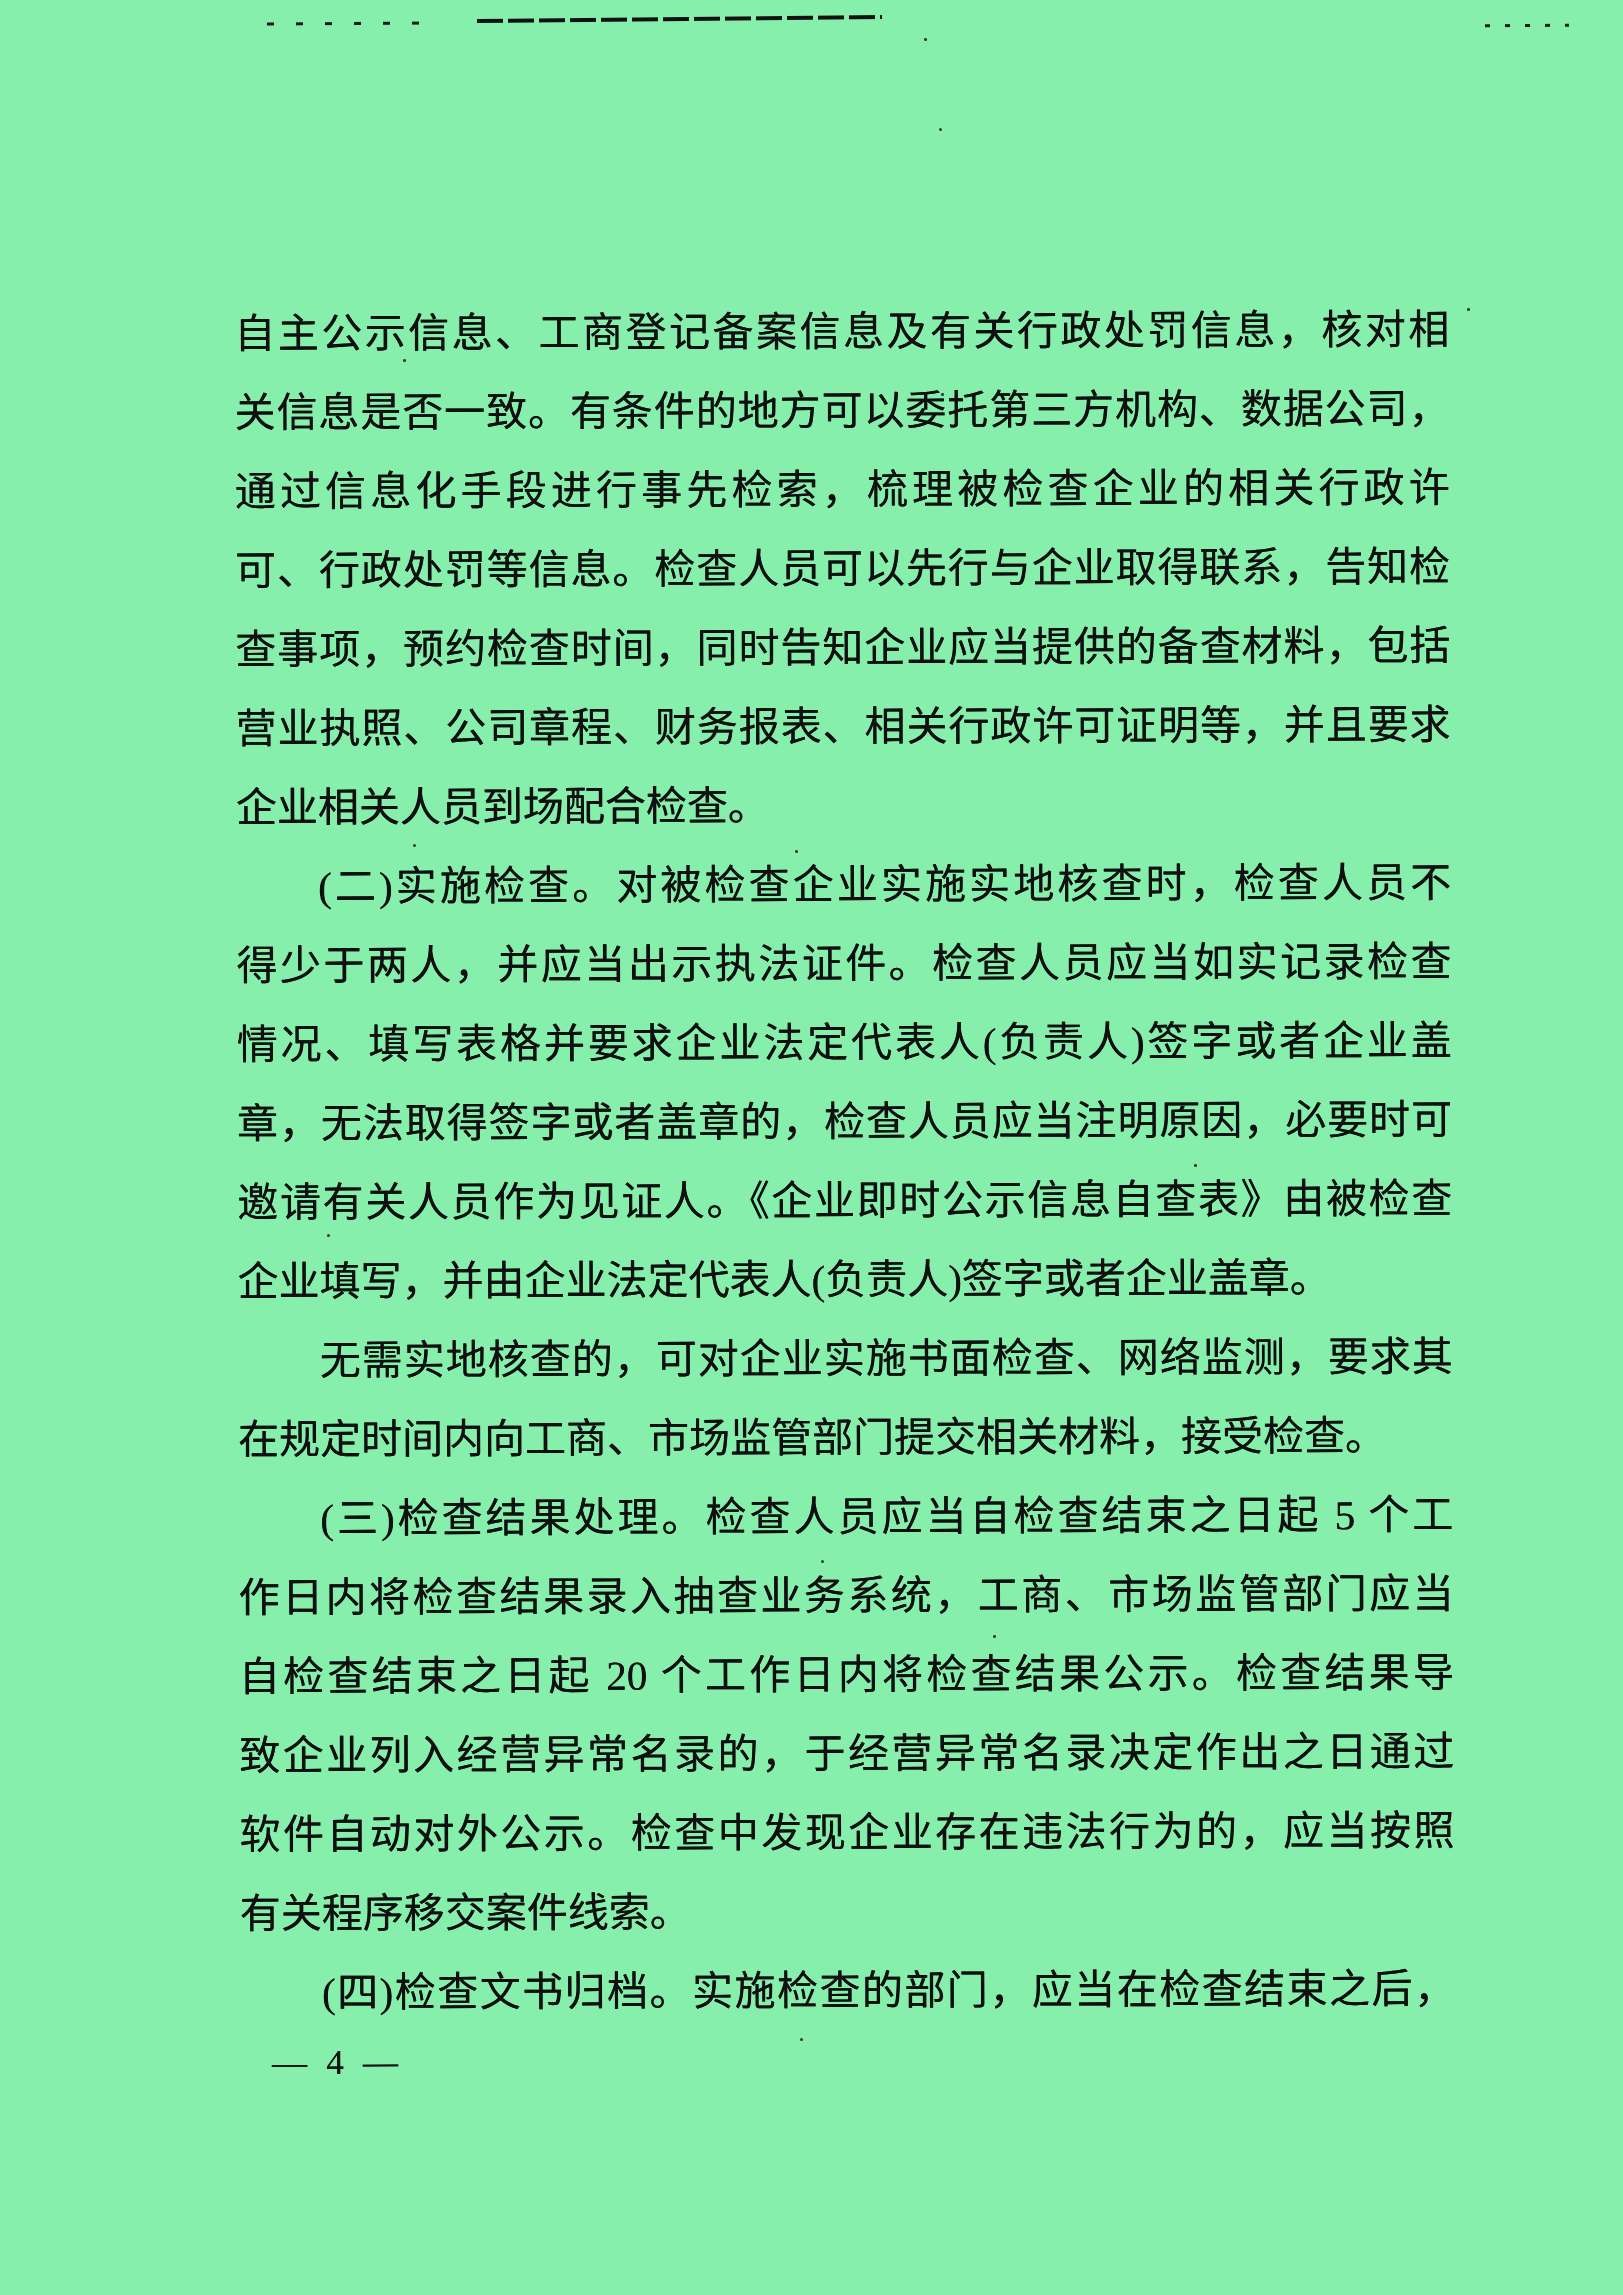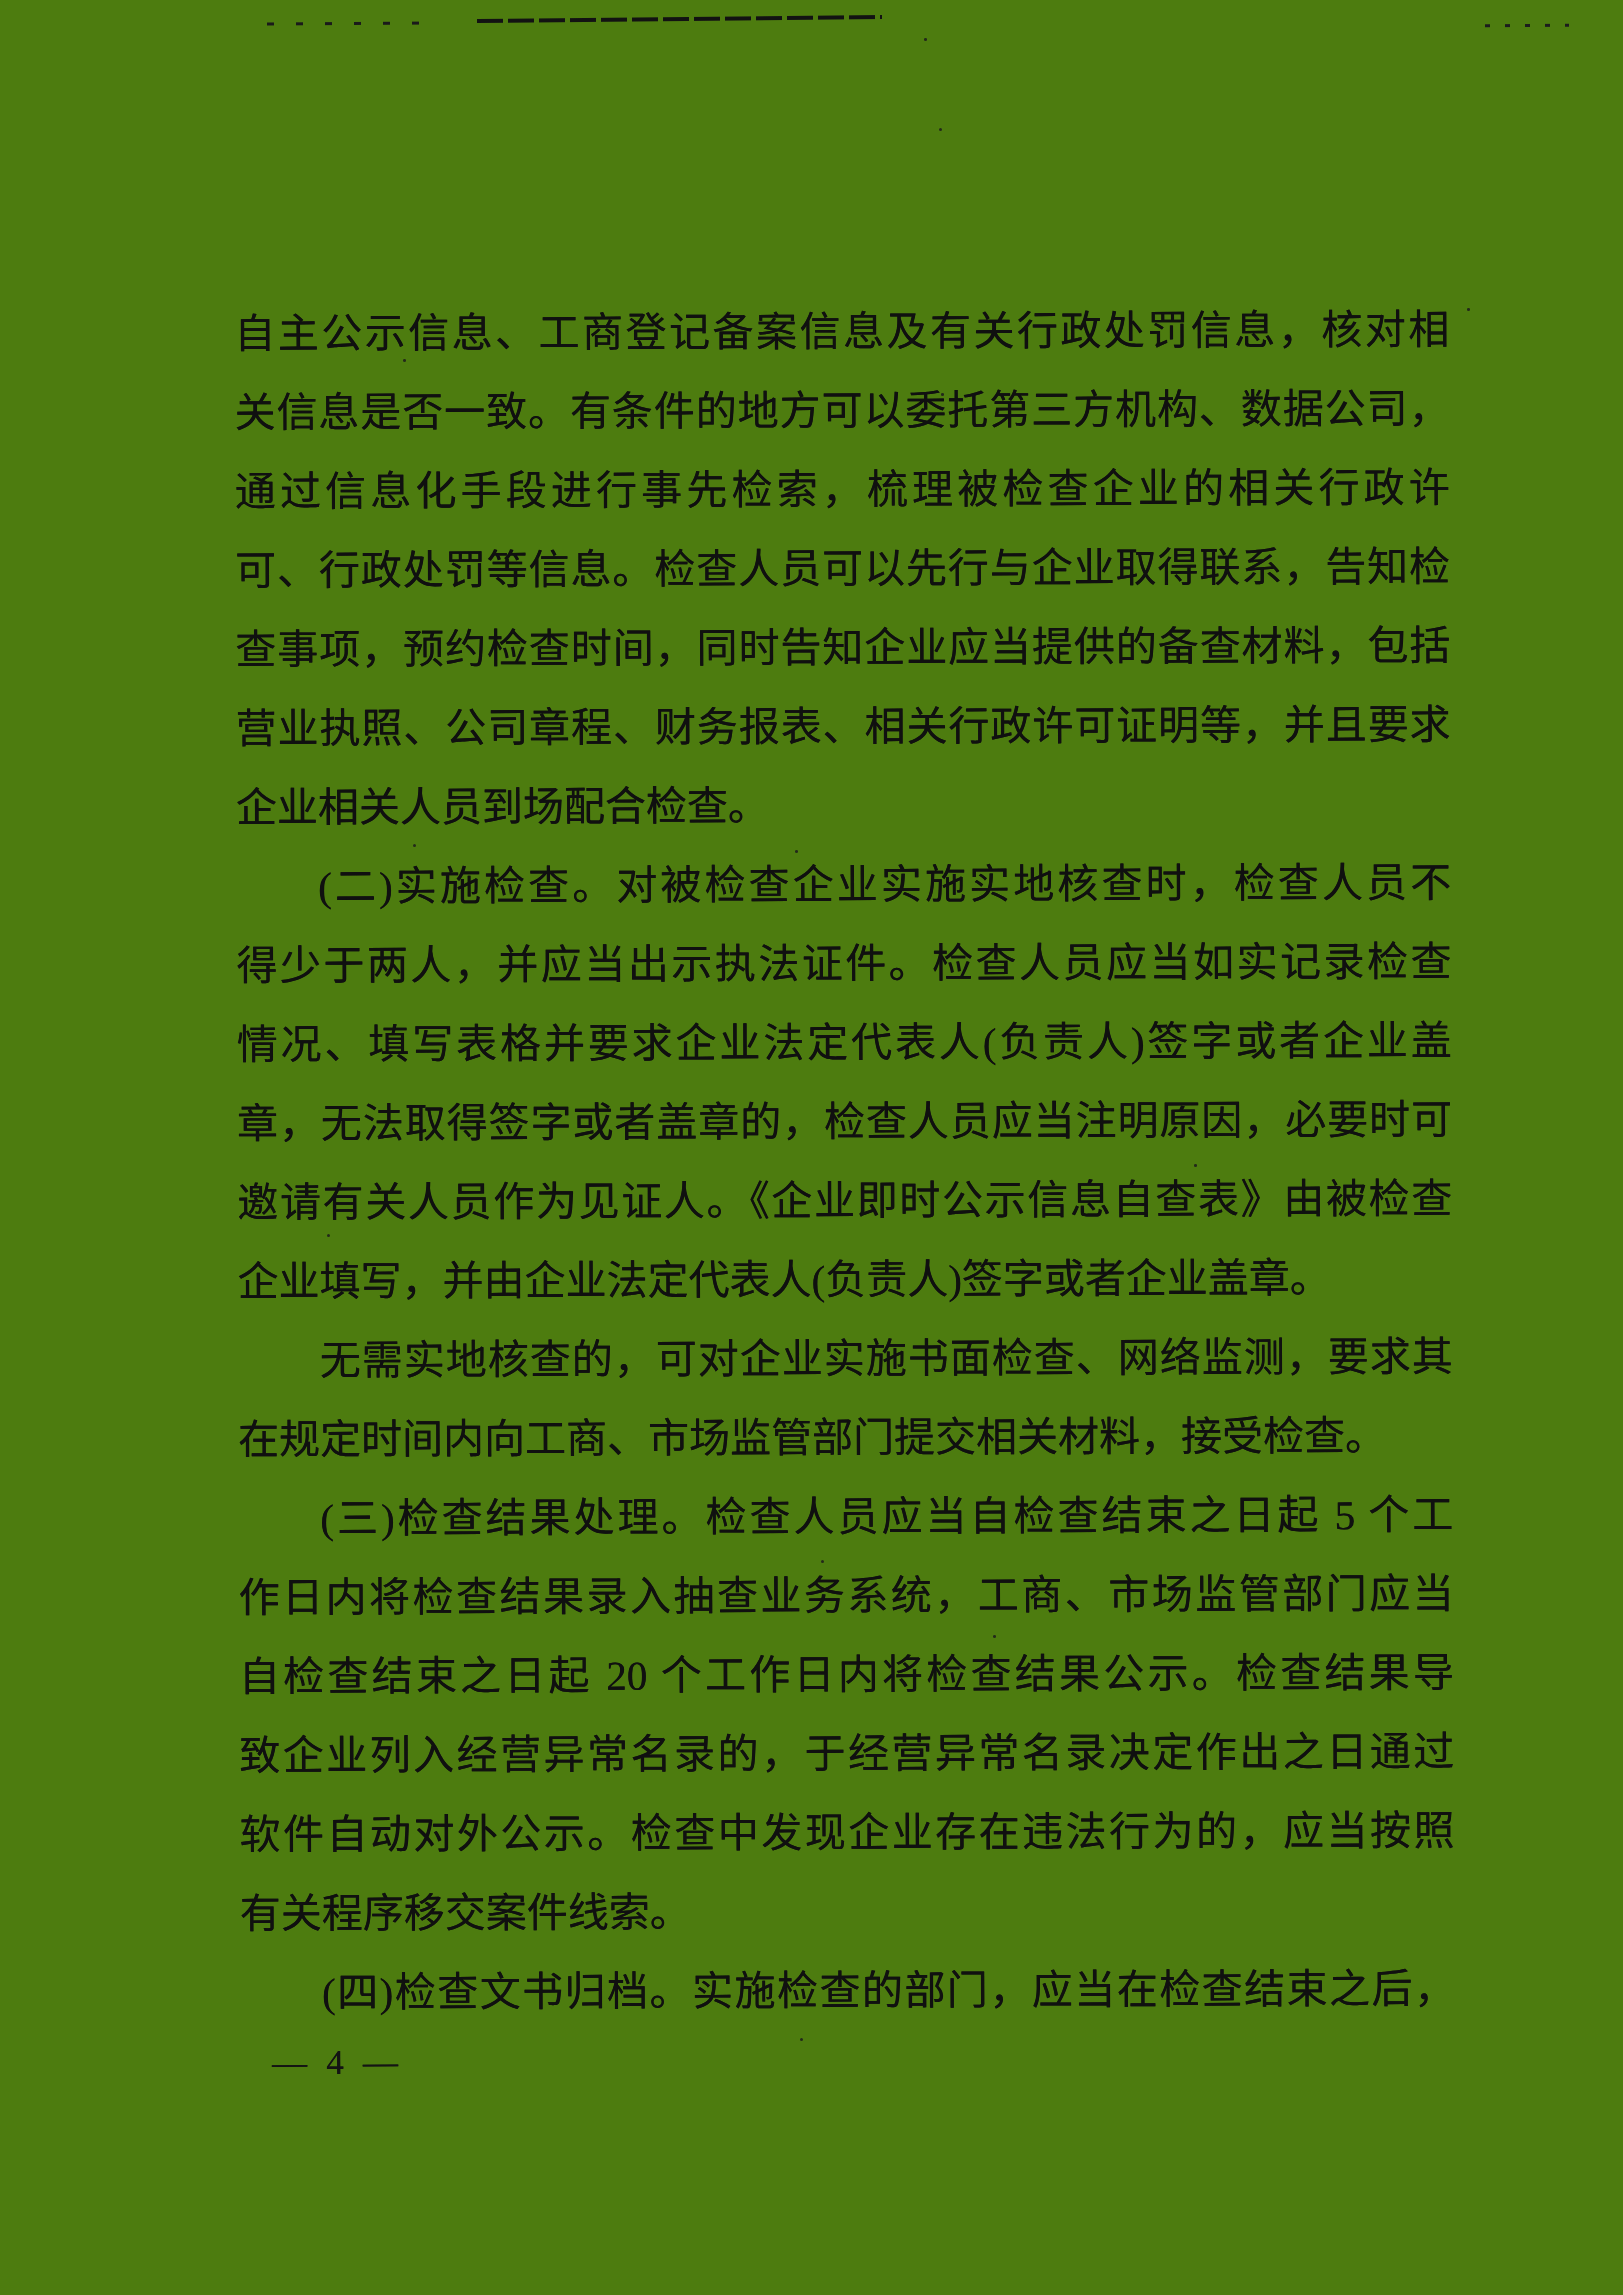--- a/index.html
+++ b/index.html
@@ -5,21 +5,21 @@
   html, body {
     margin: 0;
     padding: 0;
     background: #e8e8e8;
   }
   .page {
     position: relative;
     width: 1623px;
     height: 2295px;
     margin: 0 auto;
-    background: #4d7c0f;
+    background: #86efac;
     overflow: hidden;
     font-family: "Liberation Serif", "DejaVu Serif", serif;
     color: #101010;
   }
 
   
   .text-block {
     position: absolute;
     left: 234px;
     top: 295px;

